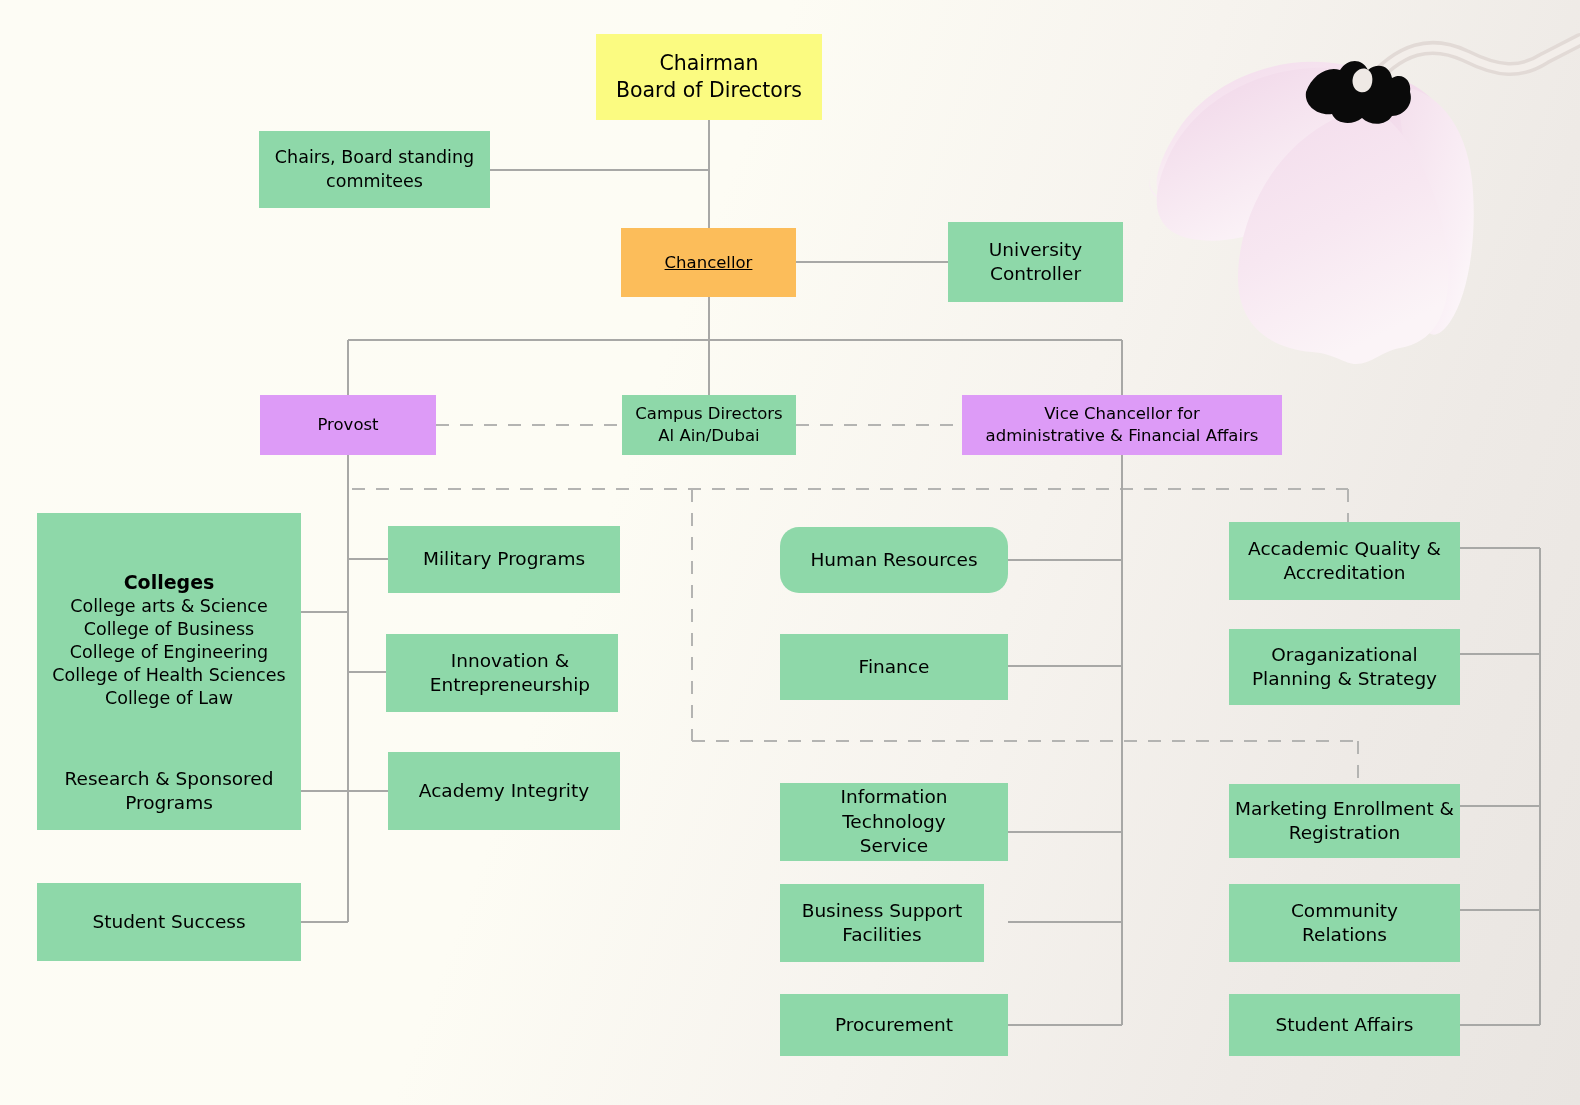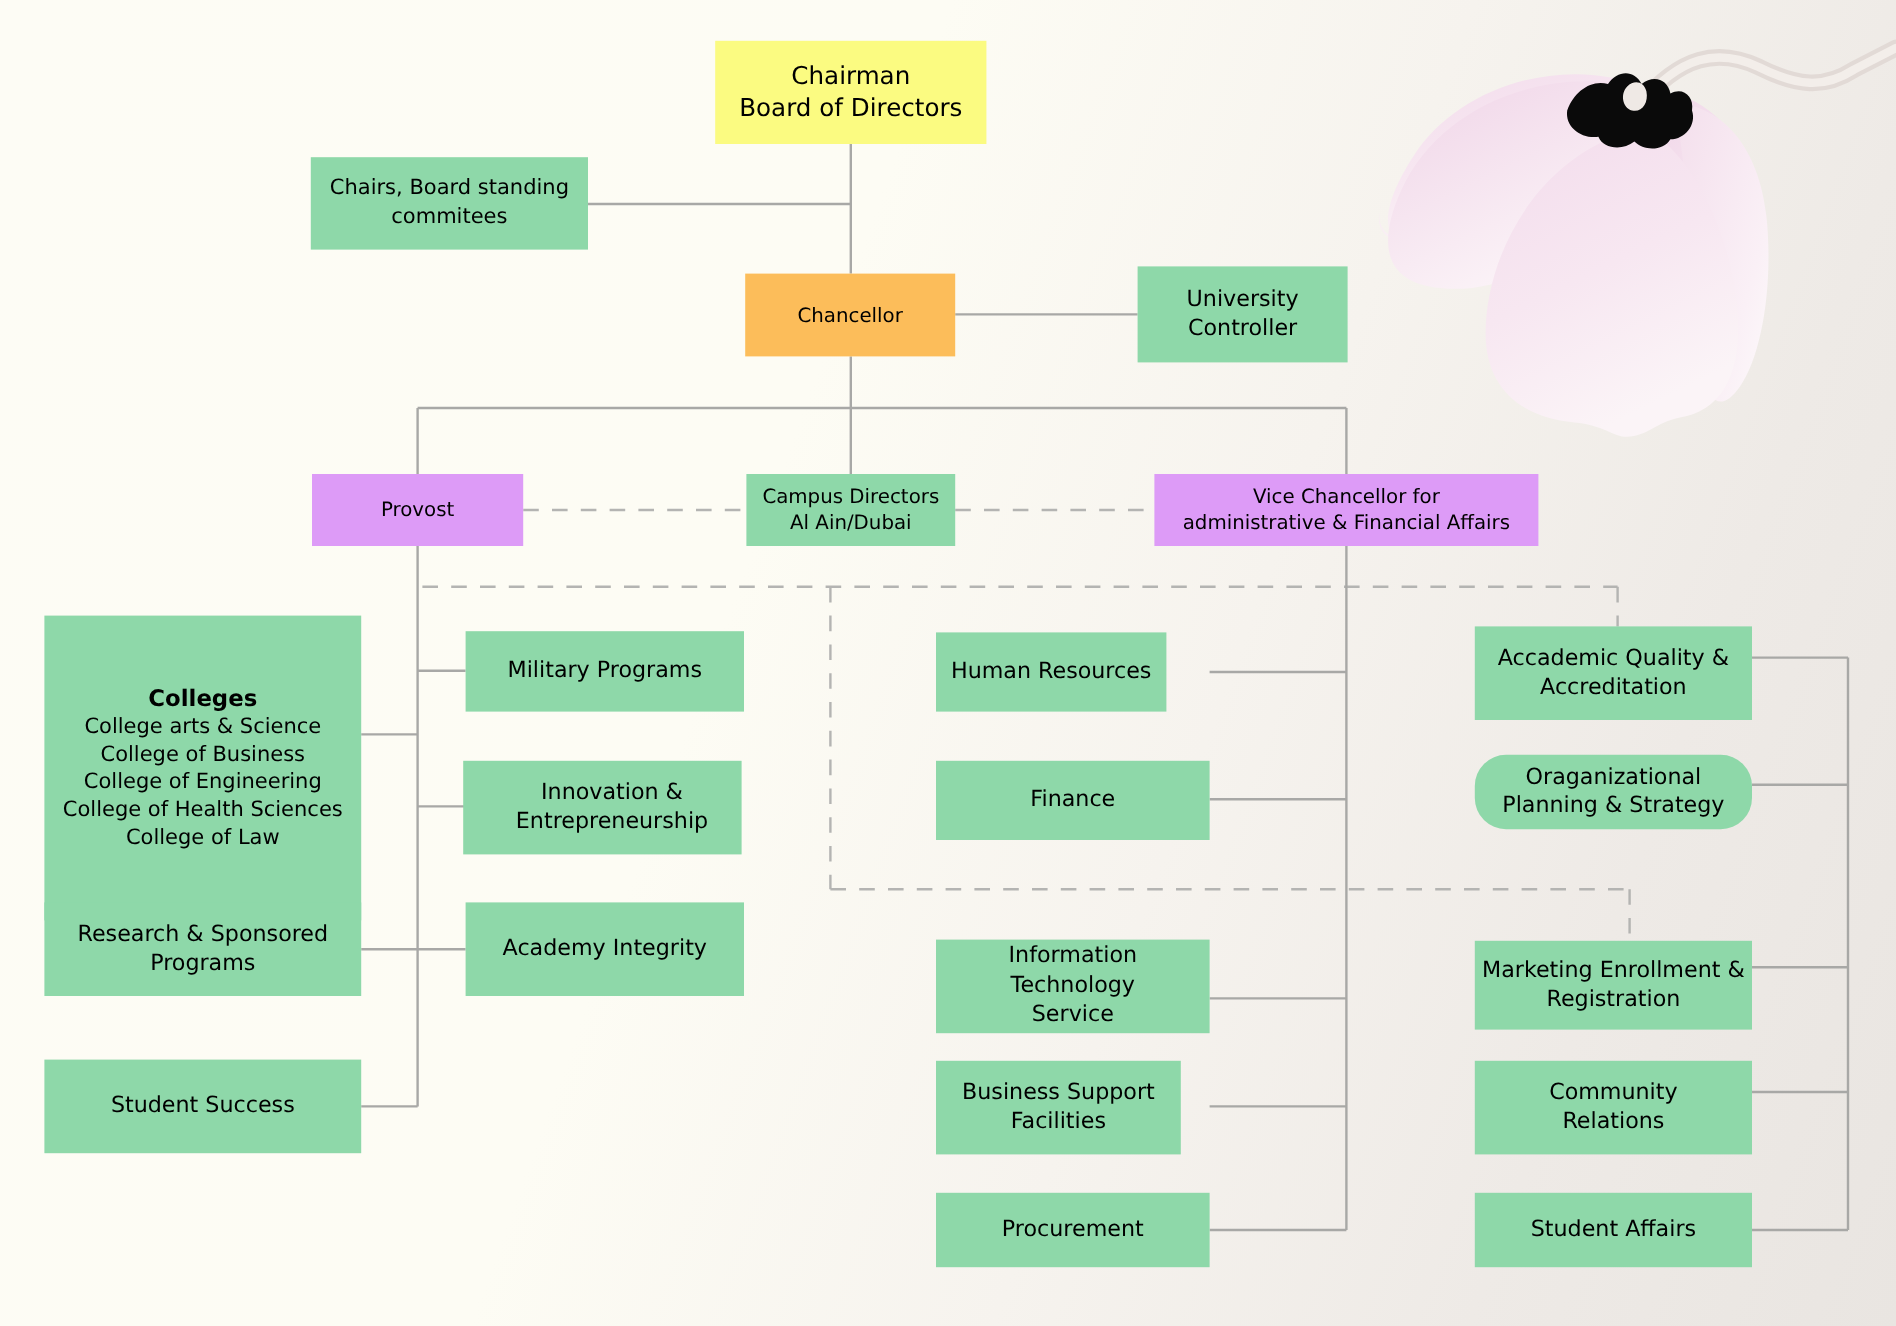--- a/index.html
+++ b/index.html
@@ -60,21 +60,21 @@
     color: #000000;
     z-index: 3;
     line-height: 1.32;
     padding: 2px 6px;
   }
   .node .txt { display: block; width: 100%; }
   .node .ln  { display: block; }
 
   .green  { background: #8ed8a9; text-align: center; }
   .yellow { background: #fbfb81; }
-  .orange { background: #fcbd5a; }
+  .orange { background: #fcbd5a; text-decoration: underline; }
   .purple { background: #dd9bf7; }
 
   .f21 { font-size: 20.5px; }
   .f19 { font-size: 18.5px; }
   .f18 { font-size: 17.5px; }
   .f17 { font-size: 16.5px; }
   .bold { font-weight: bold; font-size: 19px; }
 
   .colleges-body { font-size: 17.5px; }
 </style>
@@ -264,21 +264,21 @@
       <span class="ln">Entrepreneurship</span>
     </span>
   </div>
 
   <div class="node green f19" style="left:388px; top:752px; width:232px; height:78px;">
     <span class="txt">
       <span class="ln">Academy Integrity</span>
     </span>
   </div>
 
-  <div class="node green f19" style="left:780px; top:527px; width:192px; height:66px;">
+  <div class="node green f19" style="left:780px; top:527px; width:228px; height:66px;border-radius:19px;">
     <span class="txt">
       <span class="ln">Human Resources</span>
     </span>
   </div>
 
   <div class="node green f19" style="left:780px; top:634px; width:228px; height:66px;">
     <span class="txt">
       <span class="ln">Finance</span>
     </span>
   </div>
@@ -303,21 +303,21 @@
     </span>
   </div>
 
   <div class="node green f19" style="left:1229px; top:522px; width:231px; height:78px;">
     <span class="txt">
       <span class="ln">Accademic Quality &amp;</span>
       <span class="ln">Accreditation</span>
     </span>
   </div>
 
-  <div class="node green f19" style="left:1229px; top:629px; width:231px; height:62px;border-radius:26px;">
+  <div class="node green f19" style="left:1229px; top:629px; width:231px; height:76px;">
     <span class="txt">
       <span class="ln">Oraganizational</span>
       <span class="ln">Planning &amp; Strategy</span>
     </span>
   </div>
 
   <div class="node green f19" style="left:1229px; top:784px; width:231px; height:74px;">
     <span class="txt">
       <span class="ln">Marketing Enrollment &amp;</span>
       <span class="ln">Registration</span>

